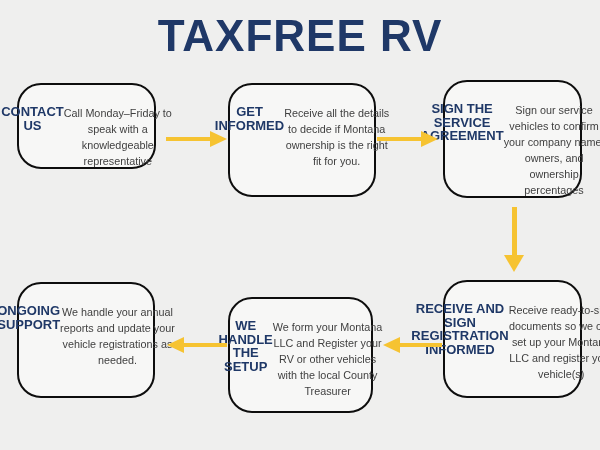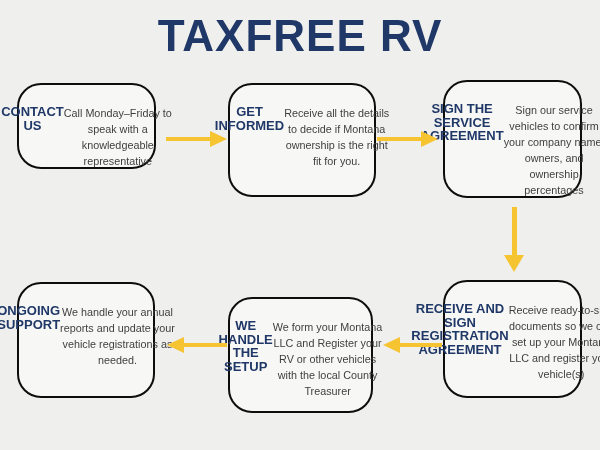--- a/index.html
+++ b/index.html
@@ -117,21 +117,21 @@
 your company name,
 owners, and
 ownership
 percentages</p>
   </section>
 
   <section class="box b4">
     <h2 class="box-title">RECEIVE AND
 SIGN
 REGISTRATION
-AGREEMENT</h2>
+INFORMED</h2>
     <p class="box-body">Receive ready-to-sign
 documents so we can
 set up your Montana
 LLC and register your
 vehicle(s)</p>
   </section>
 
   <section class="box b5">
     <h2 class="box-title">WE HANDLE
 THE SETUP</h2>

